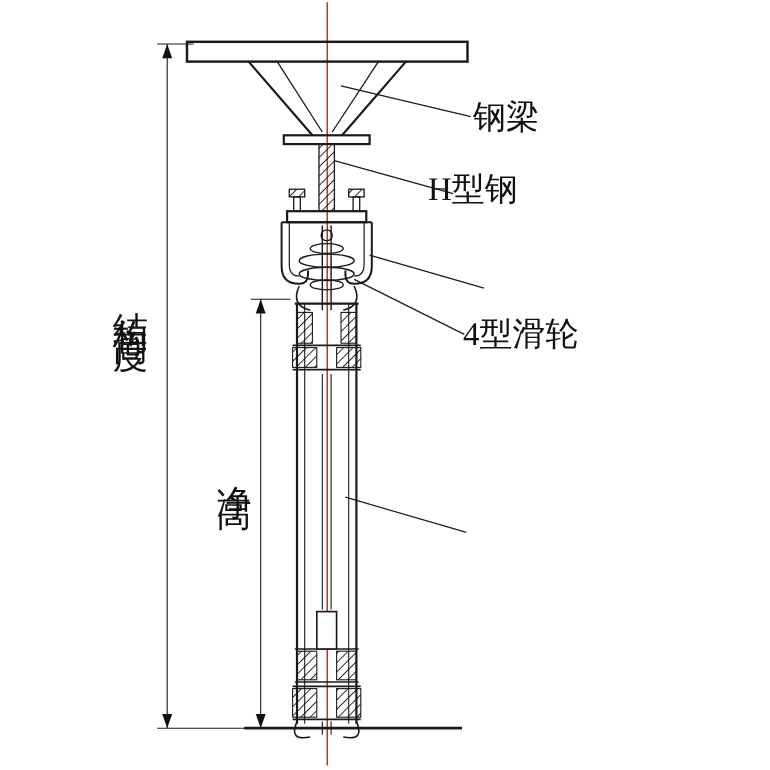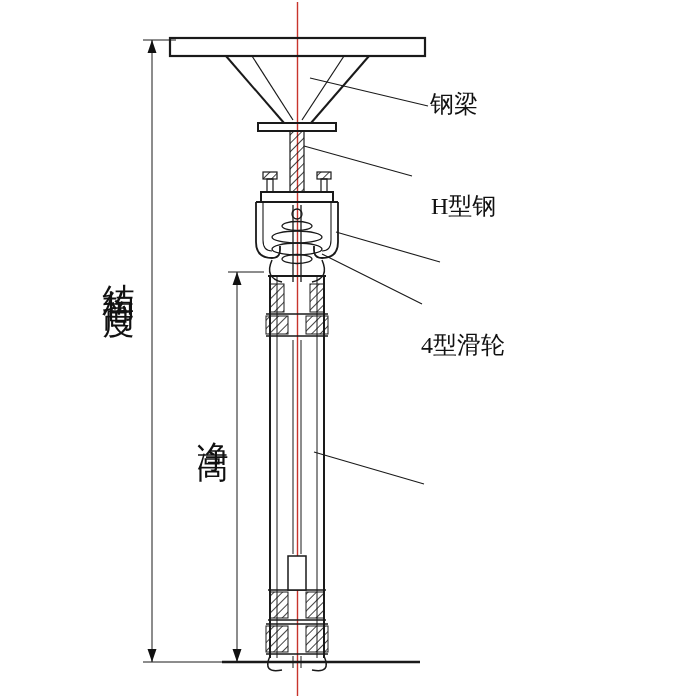--- a/index.html
+++ b/index.html
@@ -7,36 +7,36 @@
     position: relative;
     width: 700px;
     height: 700px;
     background: #ffffff;
     overflow: hidden;
     font-family: "Liberation Serif", "DejaVu Serif", serif;
   }
   #drawing { position: absolute; left: 0; top: 0; }
   .label {
     position: absolute;
-    font-size: 24px;
+    font-size: 30px;
     color: #111111;
     white-space: nowrap;
     line-height: 1;
     user-select: none;
   }
   .vlabel {
     writing-mode: vertical-rl;
     text-orientation: upright;
     font-size: 32px;
     letter-spacing: 7px;
   }
   .lbl-steel-beam   { left: 430px; top: 92px;  }
-  .lbl-h-steel      { left: 431px; top: 158px; margin-top: 36px; }
+  .lbl-h-steel      { left: 389px; top: 158px; }
   .lbl-track        { left: 441px; top: 246px; }
-  .lbl-pulley       { left: 421px; top: 290px; margin-top: 43px; }
+  .lbl-pulley       { left: 421px; top: 290px; }
   .lbl-door         { left: 426px; top: 466px; }
   .lbl-struct-h     { left: 103px; top: 258px; }
   .lbl-clear-h      { left: 197px; top: 416px; }
 </style>
 </head>
 <body>
 
 <div id="stage">
 
   <svg id="drawing" width="700" height="700" viewBox="0 0 700 700">

